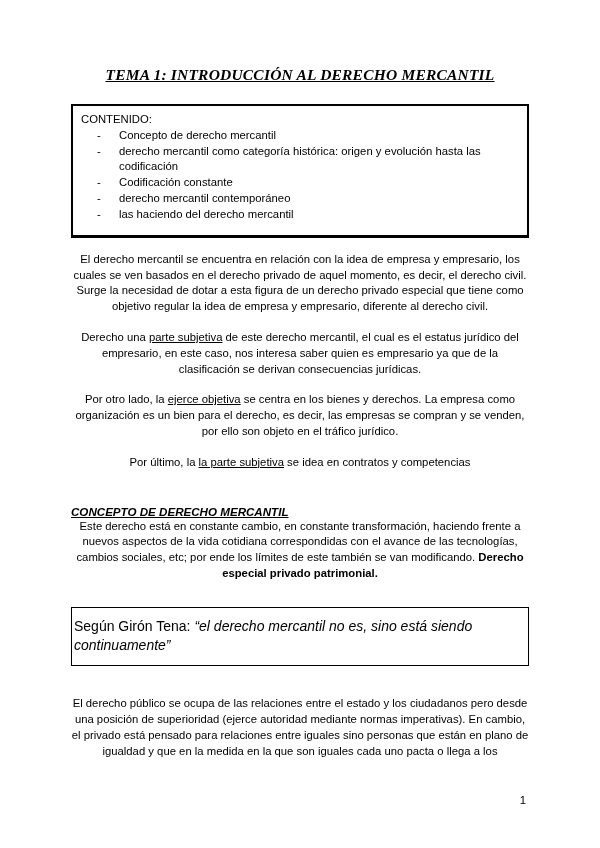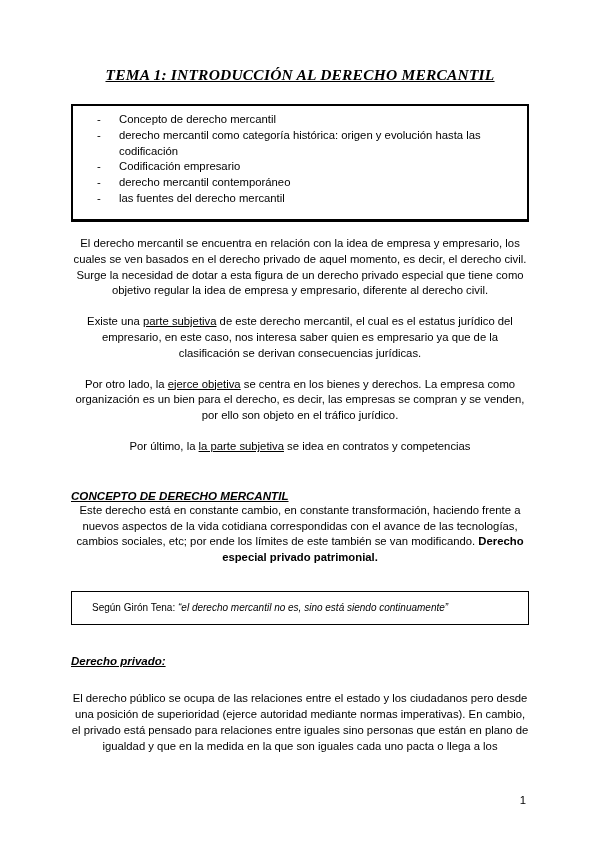--- a/index.html
+++ b/index.html
@@ -69,22 +69,22 @@
   .section-heading {
     font-size: 11.6px;
     font-weight: bold;
     font-style: italic;
     text-decoration: underline;
     margin: 34px 0 1px 0;
   }
   .quote-box {
     border: 1.5px solid #000;
     box-sizing: border-box;
-    padding: 9px 20px;
-    font-size: 10px;
+    padding: 9px 2px;
+    font-size: 14px;
     line-height: 1.4;
     margin: 25px 0 30px 0;
   }
   .sub-heading {
     font-size: 11.5px;
     font-style: italic;
     font-weight: bold;
     text-decoration: underline;
     margin: 0 0 24px 0;
   }
@@ -96,56 +96,56 @@
   }
 </style>
 </head>
 <body>
 
 <div class="page">
 
   <h1 class="doc-title">TEMA 1: INTRODUCCIÓN AL DERECHO MERCANTIL</h1>
 
   <div class="content-box">
+    <div class="box-label">CONTENIDO:</div>
     <div class="list-item">
       <span class="bullet">-</span>
       <span class="item-text">Concepto de derecho mercantil</span>
     </div>
     <div class="list-item">
       <span class="bullet">-</span>
       <span class="item-text">derecho mercantil como categoría histórica: origen y evolución hasta las codificación</span>
     </div>
     <div class="list-item">
       <span class="bullet">-</span>
-      <span class="item-text">Codificación empresario</span>
+      <span class="item-text">Codificación constante</span>
     </div>
     <div class="list-item">
       <span class="bullet">-</span>
       <span class="item-text">derecho mercantil contemporáneo</span>
     </div>
     <div class="list-item">
       <span class="bullet">-</span>
-      <span class="item-text">las fuentes del derecho mercantil</span>
+      <span class="item-text">las haciendo del derecho mercantil</span>
     </div>
   </div>
 
   <p class="body-par">El derecho mercantil se encuentra en relación con la idea de empresa y empresario, los cuales se ven basados en el derecho privado de aquel momento, es decir, el derecho civil. Surge la necesidad de dotar a esta figura de un derecho privado especial que tiene como objetivo regular la idea de empresa y empresario, diferente al derecho civil.</p>
 
-  <p class="body-par"><span>Existe una </span><span class="u">parte subjetiva</span><span> de este derecho mercantil, el cual es el estatus jurídico del empresario, en este caso, nos interesa saber quien es empresario ya que de la clasificación se derivan consecuencias jurídicas.</span></p>
+  <p class="body-par"><span>Derecho una </span><span class="u">parte subjetiva</span><span> de este derecho mercantil, el cual es el estatus jurídico del empresario, en este caso, nos interesa saber quien es empresario ya que de la clasificación se derivan consecuencias jurídicas.</span></p>
 
   <p class="body-par"><span>Por otro lado, la </span><span class="u">ejerce objetiva</span><span> se centra en los bienes y derechos. La empresa como organización es un bien para el derecho, es decir, las empresas se compran y se venden, por ello son objeto en el tráfico jurídico.</span></p>
 
   <p class="body-par"><span>Por último, la </span><span class="u">la parte subjetiva</span><span> se idea en contratos y competencias</span></p>
 
   <h2 class="section-heading">CONCEPTO DE DERECHO MERCANTIL</h2>
 
 
   <p class="body-par"><span>Este derecho está en constante cambio, en constante transformación, haciendo frente a nuevos aspectos de la vida cotidiana correspondidas con el avance de las tecnologías, cambios sociales, etc; por ende los límites de este también se van modificando. </span><span class="b">Derecho especial privado patrimonial.</span></p>
 
   <div class="quote-box"><span>Según Girón Tena: </span><span class="i">“el derecho mercantil no es, sino está siendo continuamente”</span></div>
 
-  <h3 class="sub-heading">Derecho privado:</h3>
 
   <p class="body-par">El derecho público se ocupa de las relaciones entre el estado y los ciudadanos pero desde una posición de superioridad (ejerce autoridad mediante normas imperativas). En cambio, el privado está pensado para relaciones entre iguales sino personas que están en plano de igualdad y que en la medida en la que son iguales cada uno pacta o llega a los</p>
 
   <div class="page-number">1</div>
 
 </div>
 
 </body></html>

